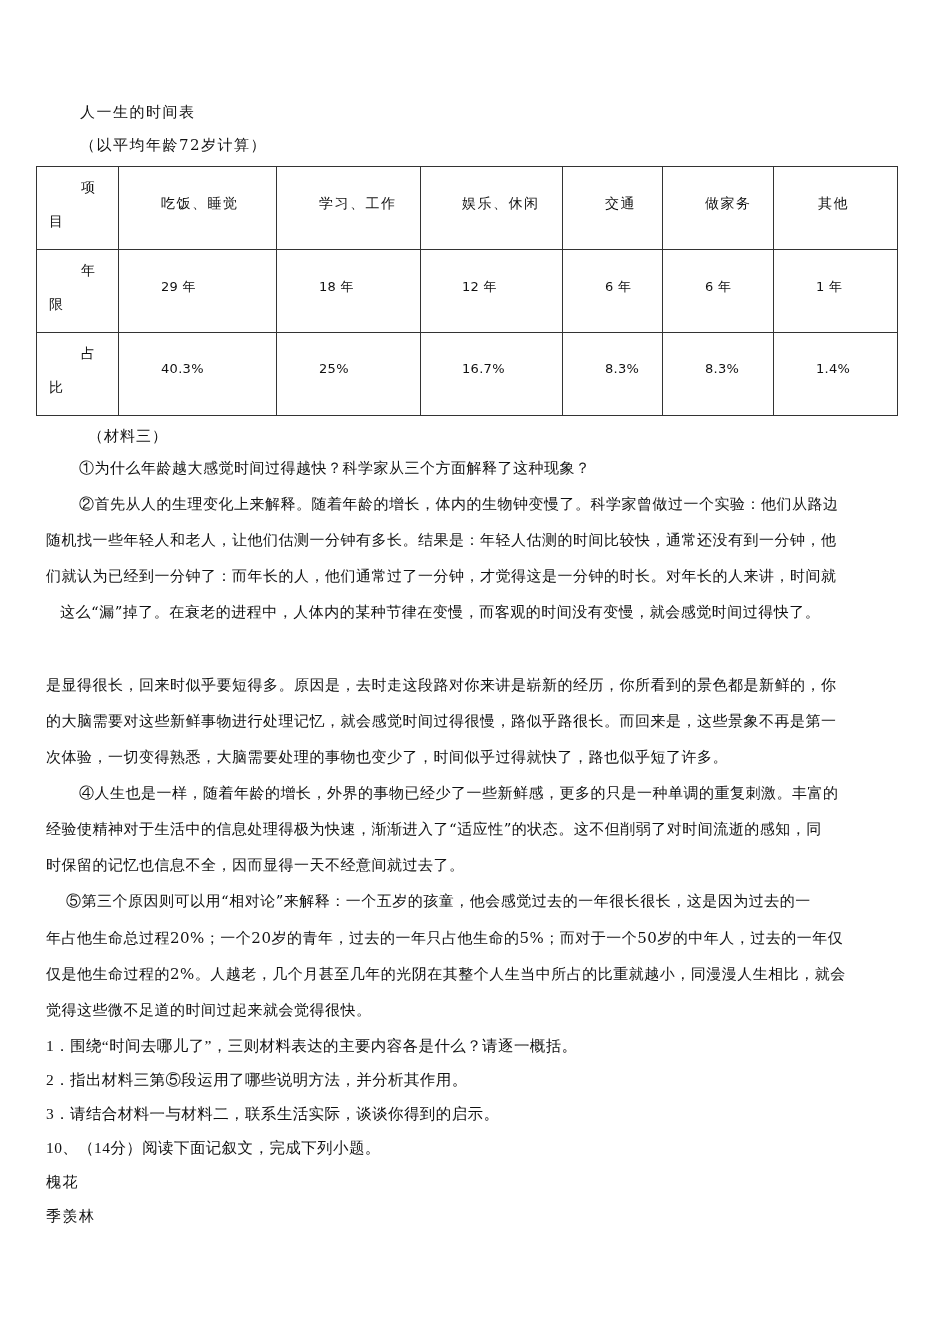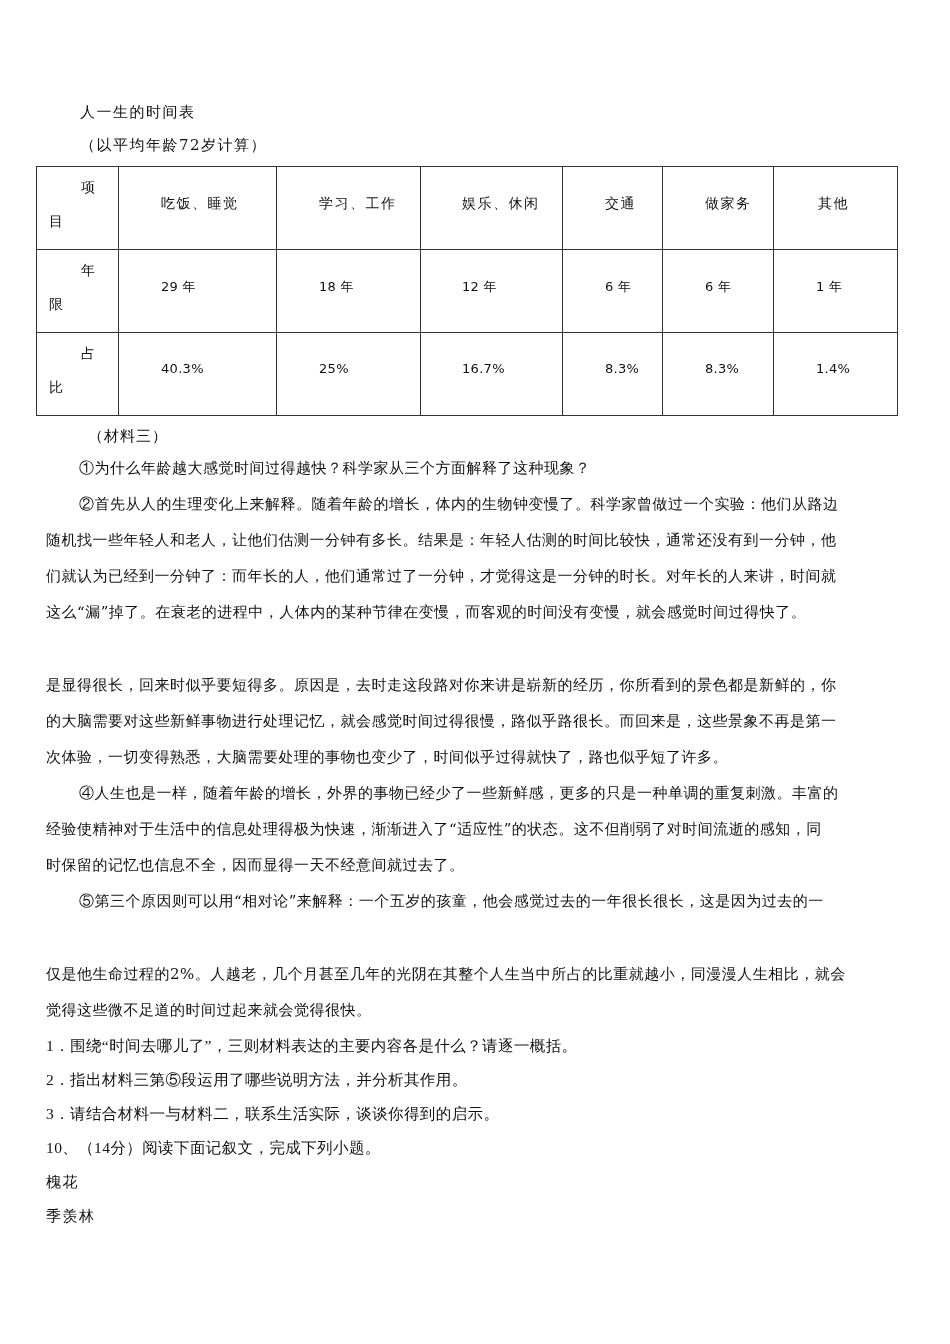--- a/index.html
+++ b/index.html
@@ -173,31 +173,32 @@
   </tbody>
     </table>
 
   <div class="line material-label">（材料三）</div>
 
   <div class="line" style="left:79px; top:458px;">①为什么年龄越大感觉时间过得越快？科学家从三个方面解释了这种现象？</div>
 
   <div class="line" style="left:79px; top:494px;">②首先从人的生理变化上来解释。随着年龄的增长，体内的生物钟变慢了。科学家曾做过一个实验：他们从路边</div>
   <div class="line" style="left:46px; top:530px;">随机找一些年轻人和老人，让他们估测一分钟有多长。结果是：年轻人估测的时间比较快，通常还没有到一分钟，他</div>
   <div class="line" style="left:46px; top:566px;">们就认为已经到一分钟了：而年长的人，他们通常过了一分钟，才觉得这是一分钟的时长。对年长的人来讲，时间就</div>
-  <div class="line" style="left:46px; top:602px;">这么“漏”掉了。在衰老的进程中，人体内的某种节律在变慢，而客观的时间没有变慢，就会感觉时间过得快了。</div>
+  <div class="line" style="left:60px; top:602px;">这么“漏”掉了。在衰老的进程中，人体内的某种节律在变慢，而客观的时间没有变慢，就会感觉时间过得快了。</div>
 
   <div class="line" style="left:46px; top:675px;">是显得很长，回来时似乎要短得多。原因是，去时走这段路对你来讲是崭新的经历，你所看到的景色都是新鲜的，你</div>
   <div class="line" style="left:46px; top:711px;">的大脑需要对这些新鲜事物进行处理记忆，就会感觉时间过得很慢，路似乎路很长。而回来是，这些景象不再是第一</div>
   <div class="line" style="left:46px; top:747px;">次体验，一切变得熟悉，大脑需要处理的事物也变少了，时间似乎过得就快了，路也似乎短了许多。</div>
 
   <div class="line" style="left:79px; top:783px;">④人生也是一样，随着年龄的增长，外界的事物已经少了一些新鲜感，更多的只是一种单调的重复刺激。丰富的</div>
   <div class="line" style="left:46px; top:819px;text-align:right;">经验使精神对于生活中的信息处理得极为快速，渐渐进入了“适应性”的状态。这不但削弱了对时间流逝的感知，同</div>
   <div class="line" style="left:46px; top:855px;">时保留的记忆也信息不全，因而显得一天不经意间就过去了。</div>
 
-  <div class="line" style="left:79px; top:891px;">⑤第三个原因则可以用“相对论”来解释：一个五岁的孩童，他会感觉过去的一年很长很长，这是因为过去的一</div>
+  <div class="line" style="left:66px; top:891px;">⑤第三个原因则可以用“相对论”来解释：一个五岁的孩童，他会感觉过去的一年很长很长，这是因为过去的一</div>
+  <div class="line" style="left:46px; top:928px;">年占他生命总过程20%；一个20岁的青年，过去的一年只占他生命的5%；而对于一个50岁的中年人，过去的一年仅</div>
   <div class="line" style="left:46px; top:964px;">仅是他生命过程的2%。人越老，几个月甚至几年的光阴在其整个人生当中所占的比重就越小，同漫漫人生相比，就会</div>
   <div class="line" style="left:46px; top:1000px;">觉得这些微不足道的时间过起来就会觉得很快。</div>
 
   <div class="line q-line" style="top:1036px;">1．围绕“时间去哪儿了”，三则材料表达的主要内容各是什么？请逐一概括。</div>
   <div class="line q-line" style="top:1070px;">2．指出材料三第⑤段运用了哪些说明方法，并分析其作用。</div>
   <div class="line q-line" style="top:1104px;">3．请结合材料一与材料二，联系生活实际，谈谈你得到的启示。</div>
 
   <div class="line q-line" style="top:1138px;">10、（14分）阅读下面记叙文，完成下列小题。</div>
   <div class="line" style="left:46px; top:1172px; letter-spacing:1.5px;">槐花</div>
   <div class="line" style="left:46px; top:1206px; letter-spacing:1.5px;">季羡林</div>

